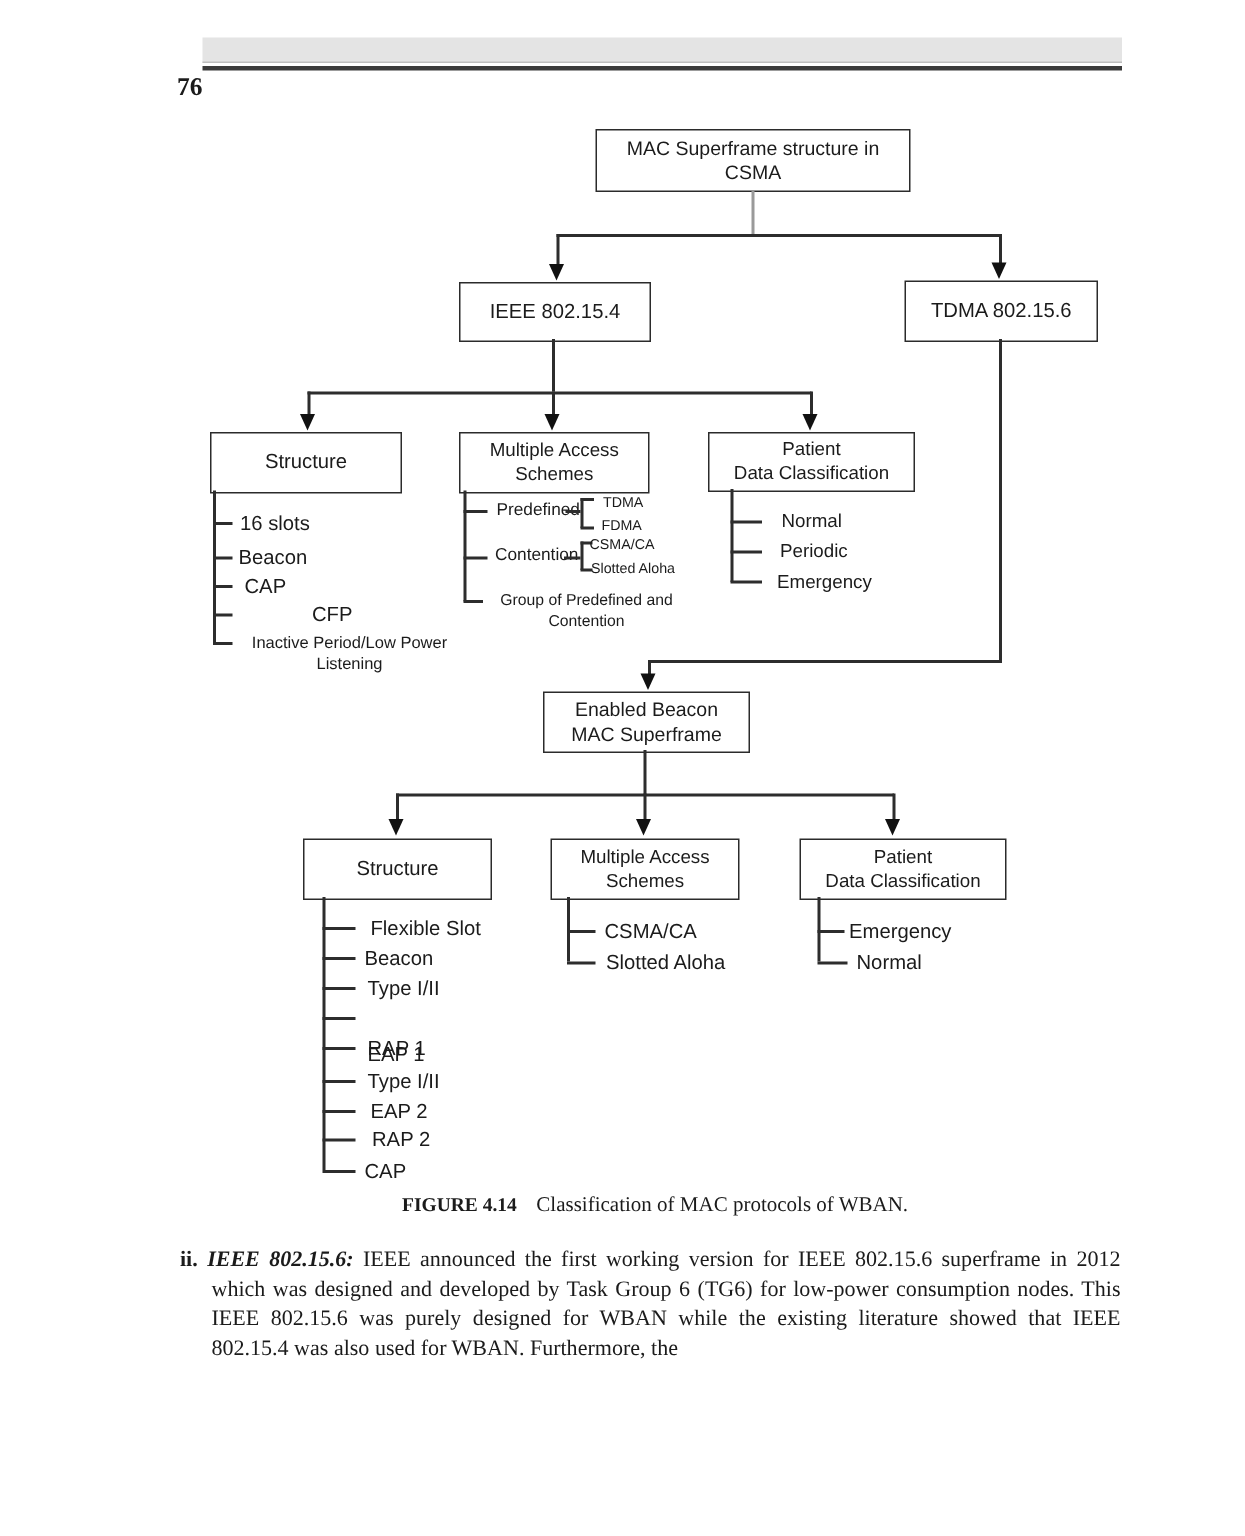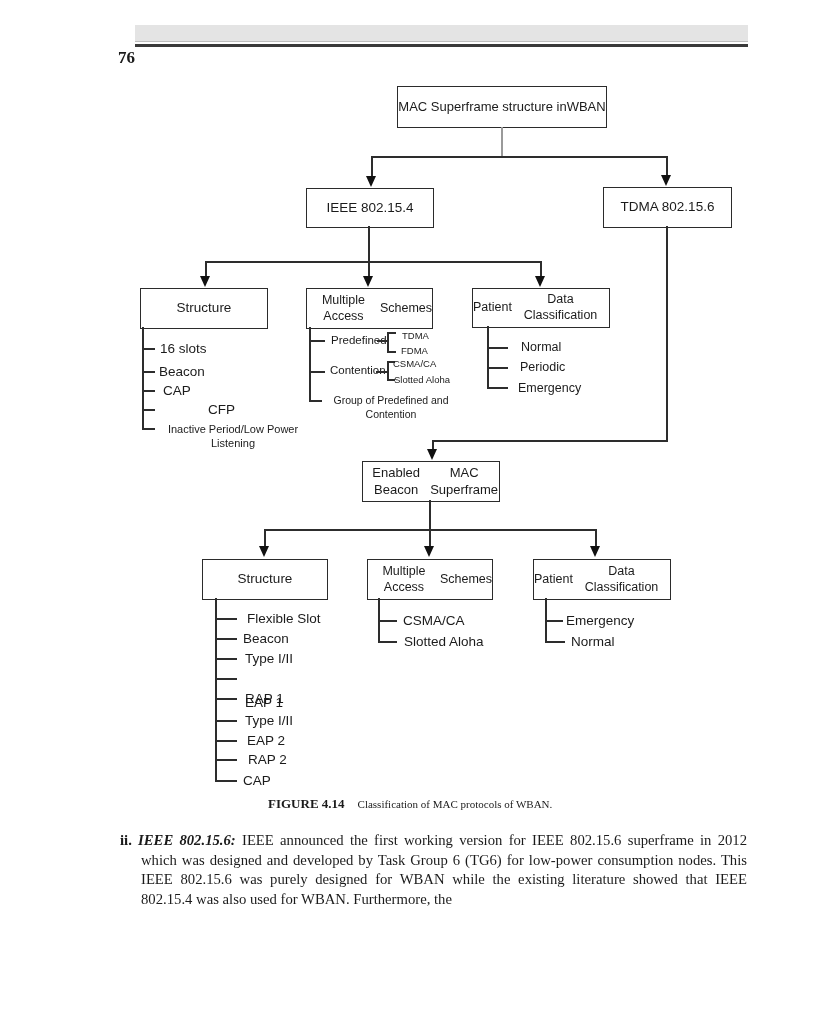--- a/index.html
+++ b/index.html
@@ -4,53 +4,53 @@
 <style>
   html,body{margin:0;padding:0;background:#f6f6f6;}
   #page{position:relative;width:830px;height:1024px;background:#ffffff;
         font-family:"Liberation Sans",sans-serif;color:#1b1b1b;overflow:hidden;}
   
   .band{position:absolute;background:#e4e4e4;border-bottom:1px solid #bdbdbd;}
   .rule{position:absolute;background:#3a3a3a;}
   .pgnum{position:absolute;font-family:"Liberation Serif",serif;font-weight:bold;font-size:17px;}
   .rhead{position:absolute;font-family:"Liberation Serif",serif;font-size:10.5px;color:#2d2d2d;white-space:nowrap;}
   
-  .box{position:absolute;background:#fff;border:1.5px solid #2b2b2b;display:flex;flex-direction:row;
+  .box{position:absolute;background:#fff;border:1.5px solid #2b2b2b;display:flex;flex-direction:column;
        justify-content:center;align-items:center;text-align:center;font-size:13px;line-height:1.25;}
   .v{position:absolute;width:1.5px;background:#2d2d2d;}
   .h{position:absolute;height:1.5px;background:#2d2d2d;}
   .arrow{position:absolute;width:0;height:0;border-left:5px solid transparent;
          border-right:5px solid transparent;border-top:11px solid #111;}
   .lbl{position:absolute;white-space:nowrap;font-size:13.5px;}
   .lbl.md{font-size:12.5px;}
   .lbl.sm{font-size:11.5px;}
   .lbl.xs{font-size:9.5px;}
   .mlbl{position:absolute;text-align:center;line-height:1.3;}
   
   .caption{position:absolute;font-family:"Liberation Serif",serif;white-space:nowrap;}
   .caption .cl{font-weight:bold;font-size:13px;margin-right:13px;}
-  .caption .ct{font-size:11px;}
+  .caption .ct{font-size:14px;}
   .bodytext{position:absolute;font-family:"Liberation Serif",serif;font-size:14.7px;
             line-height:19.7px;text-align:justify;}
   .bodytext p{margin:0;padding-left:21px;text-indent:-21px;}
   .bodytext .mk{font-weight:bold;}
   .bodytext .ld{font-weight:bold;font-style:italic;}
 </style>
 </head>
 <body>
 
 <div id="page">
 
   <div class="band" style="left:135px;top:25px;width:613px;height:16px;"></div>
   <div class="rule" style="left:135px;top:44px;width:613px;height:3px;"></div>
   <div class="pgnum" style="left:118px;top:48px;">76</div>
 
   <div class="box" style="left:397px;top:86px;width:208px;height:40px;">
     <div>MAC Superframe structure in</div>
-    <div>WBAN</div>
+    <div>CSMA</div>
   </div>
 
   <div class="box" style="left:306px;top:188px;width:126px;height:38px;font-size:13.5px;">
     <div>IEEE 802.15.4</div>
   </div>
 
   <div class="box" style="left:603px;top:187px;width:127px;height:39px;font-size:13.5px;">
     <div>TDMA 802.15.6</div>
   </div>
 

